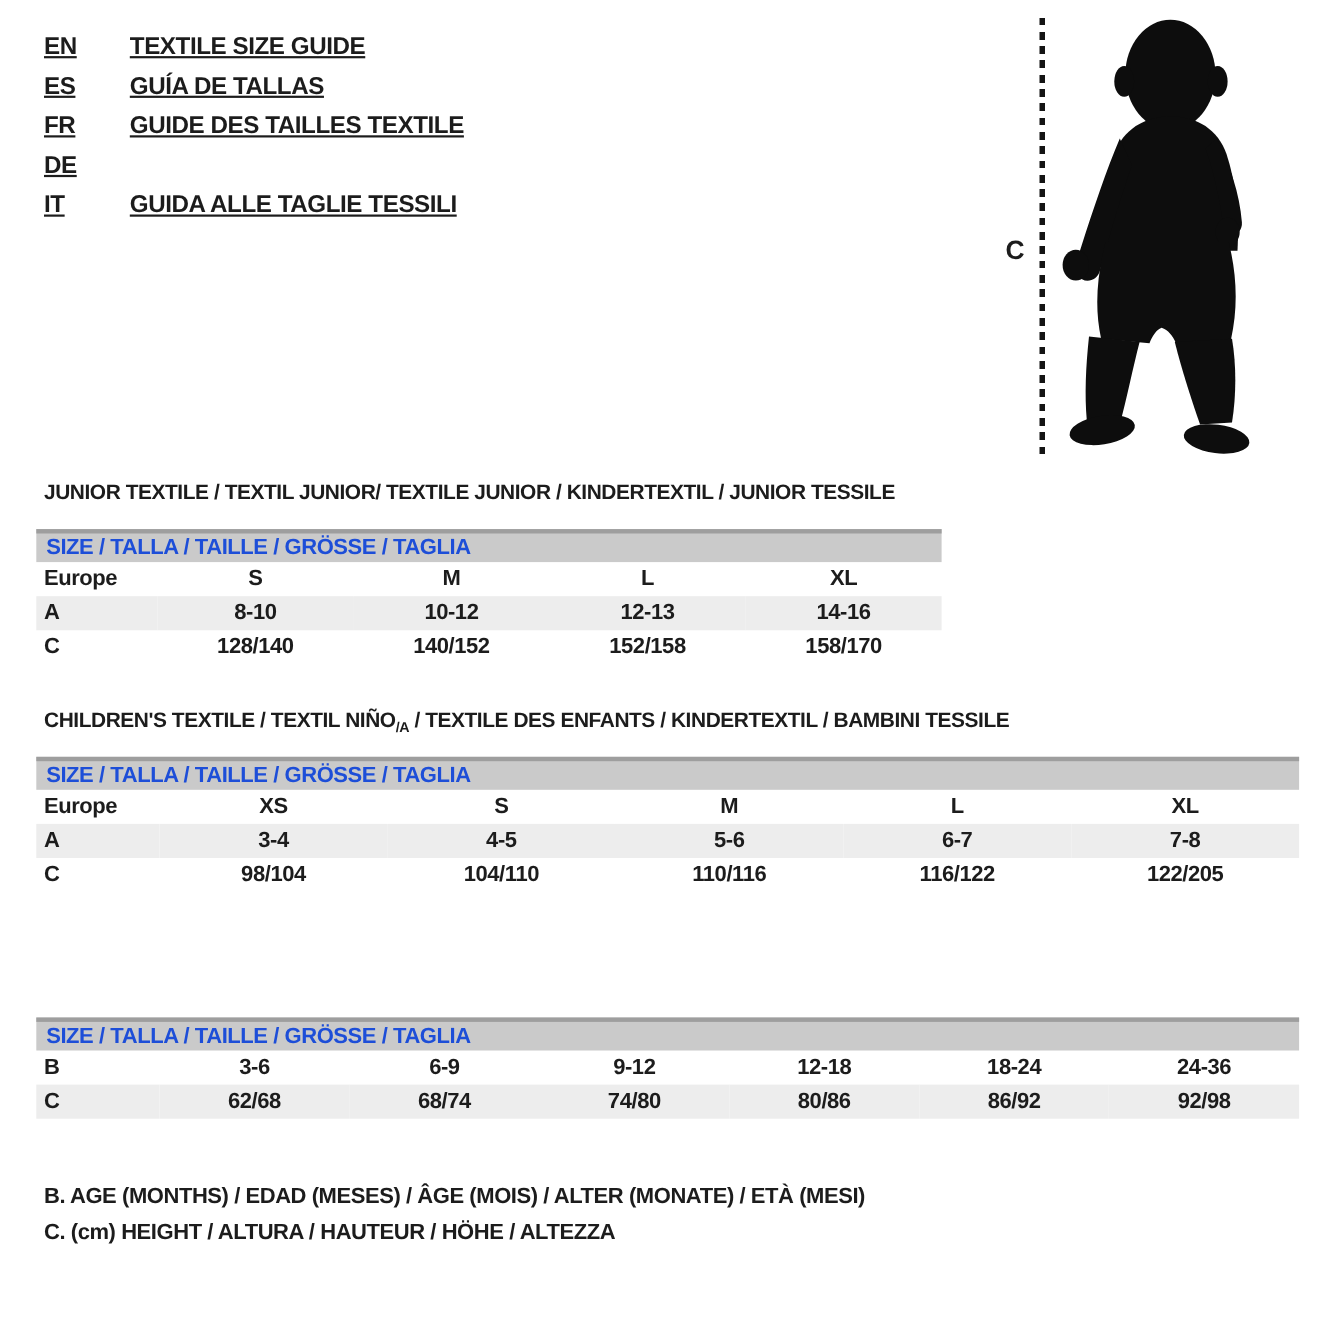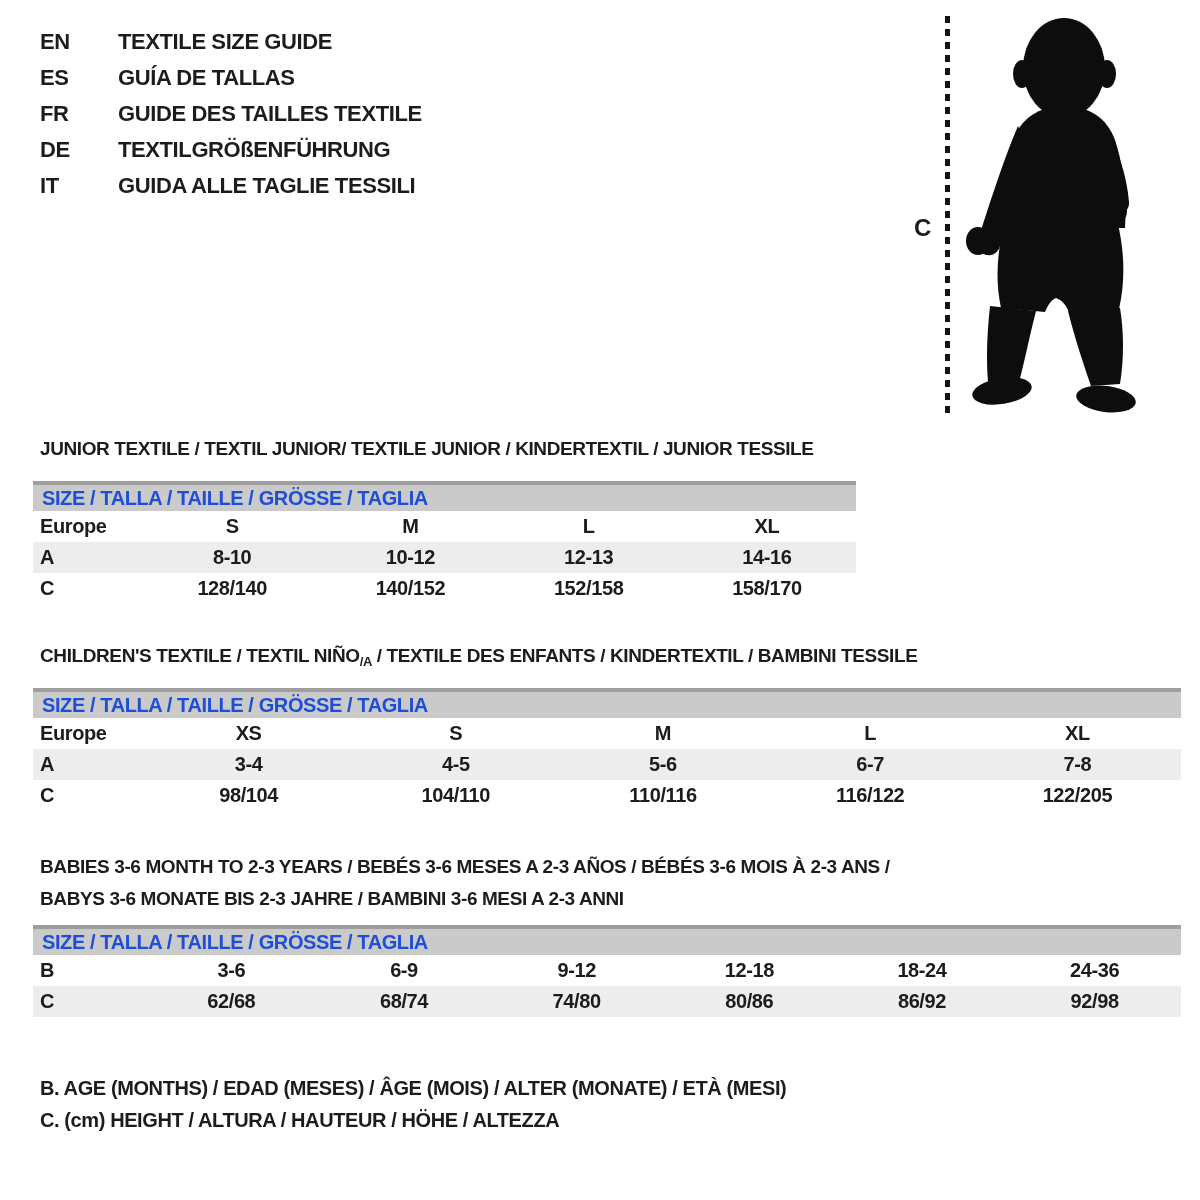--- a/index.html
+++ b/index.html
@@ -4,21 +4,21 @@
 <style>
   html,body { margin:0; padding:0; background:#ffffff; }
   .page {
     position:relative; width:1200px; height:1200px; background:#ffffff;
     font-family:"Liberation Sans", sans-serif; font-weight:bold;
     color:#1c1c1c; overflow:hidden; letter-spacing:-0.4px;
   }
 
   
   .lang-list { position:absolute; top:24px; left:40px; font-size:22px; line-height:36px; }
-  .lang-row { display:flex; }
+  .lang-row { display:flex;text-decoration:underline; }
   .lang-code { width:78px; flex:0 0 78px; }
 
   
   .dotted-line {
     position:absolute; left:945px; top:16px; width:5px; height:400px;
     background-image:repeating-linear-gradient(to bottom,#141414 0px,#141414 7px,transparent 7px,transparent 13px);
   }
   .height-letter { position:absolute; left:914px; top:214px; font-size:24px; }
   .silhouette { position:absolute; left:960px; top:14px; width:190px; height:405px; }
 
@@ -53,21 +53,20 @@
     <div class="lang-row">
       <span class="lang-code">ES</span>
       <span class="lang-label">GUÍA DE TALLAS</span>
     </div>
     <div class="lang-row">
       <span class="lang-code">FR</span>
       <span class="lang-label">GUIDE DES TAILLES TEXTILE</span>
     </div>
     <div class="lang-row">
       <span class="lang-code">DE</span>
-      <span class="lang-label">TEXTILGRÖßENFÜHRUNG</span>
     </div>
     <div class="lang-row">
       <span class="lang-code">IT</span>
       <span class="lang-label">GUIDA ALLE TAGLIE TESSILI</span>
     </div>
   </div>
 
   <div class="dotted-line"></div>
   <div class="height-letter">C</div>
   <svg class="silhouette" viewBox="0 0 190 405">
@@ -165,24 +164,20 @@
         <td>98/104</td>
         <td>104/110</td>
         <td>110/116</td>
         <td>116/122</td>
         <td>122/205</td>
       </tr>
     </tbody>
       </table>
   </div>
 
-  <div class="section-title" style="top:851px;">
-    <div>BABIES 3-6 MONTH TO 2-3 YEARS / BEBÉS 3-6 MESES A 2-3 AÑOS / BÉBÉS 3-6 MOIS À 2-3 ANS /</div>
-    <div>BABYS 3-6 MONATE BIS 2-3 JAHRE / BAMBINI 3-6 MESI A 2-3 ANNI</div>
-  </div>
   <div class="size-table" style="top:925px; width:1148px;">
     <div class="size-bar">
       <span>SIZE / TALLA / TAILLE / GRÖSSE / TAGLIA</span>
     </div>
     <table>
       <colgroup>
           <col style="width:112px">
           <col>
           <col>
           <col>

